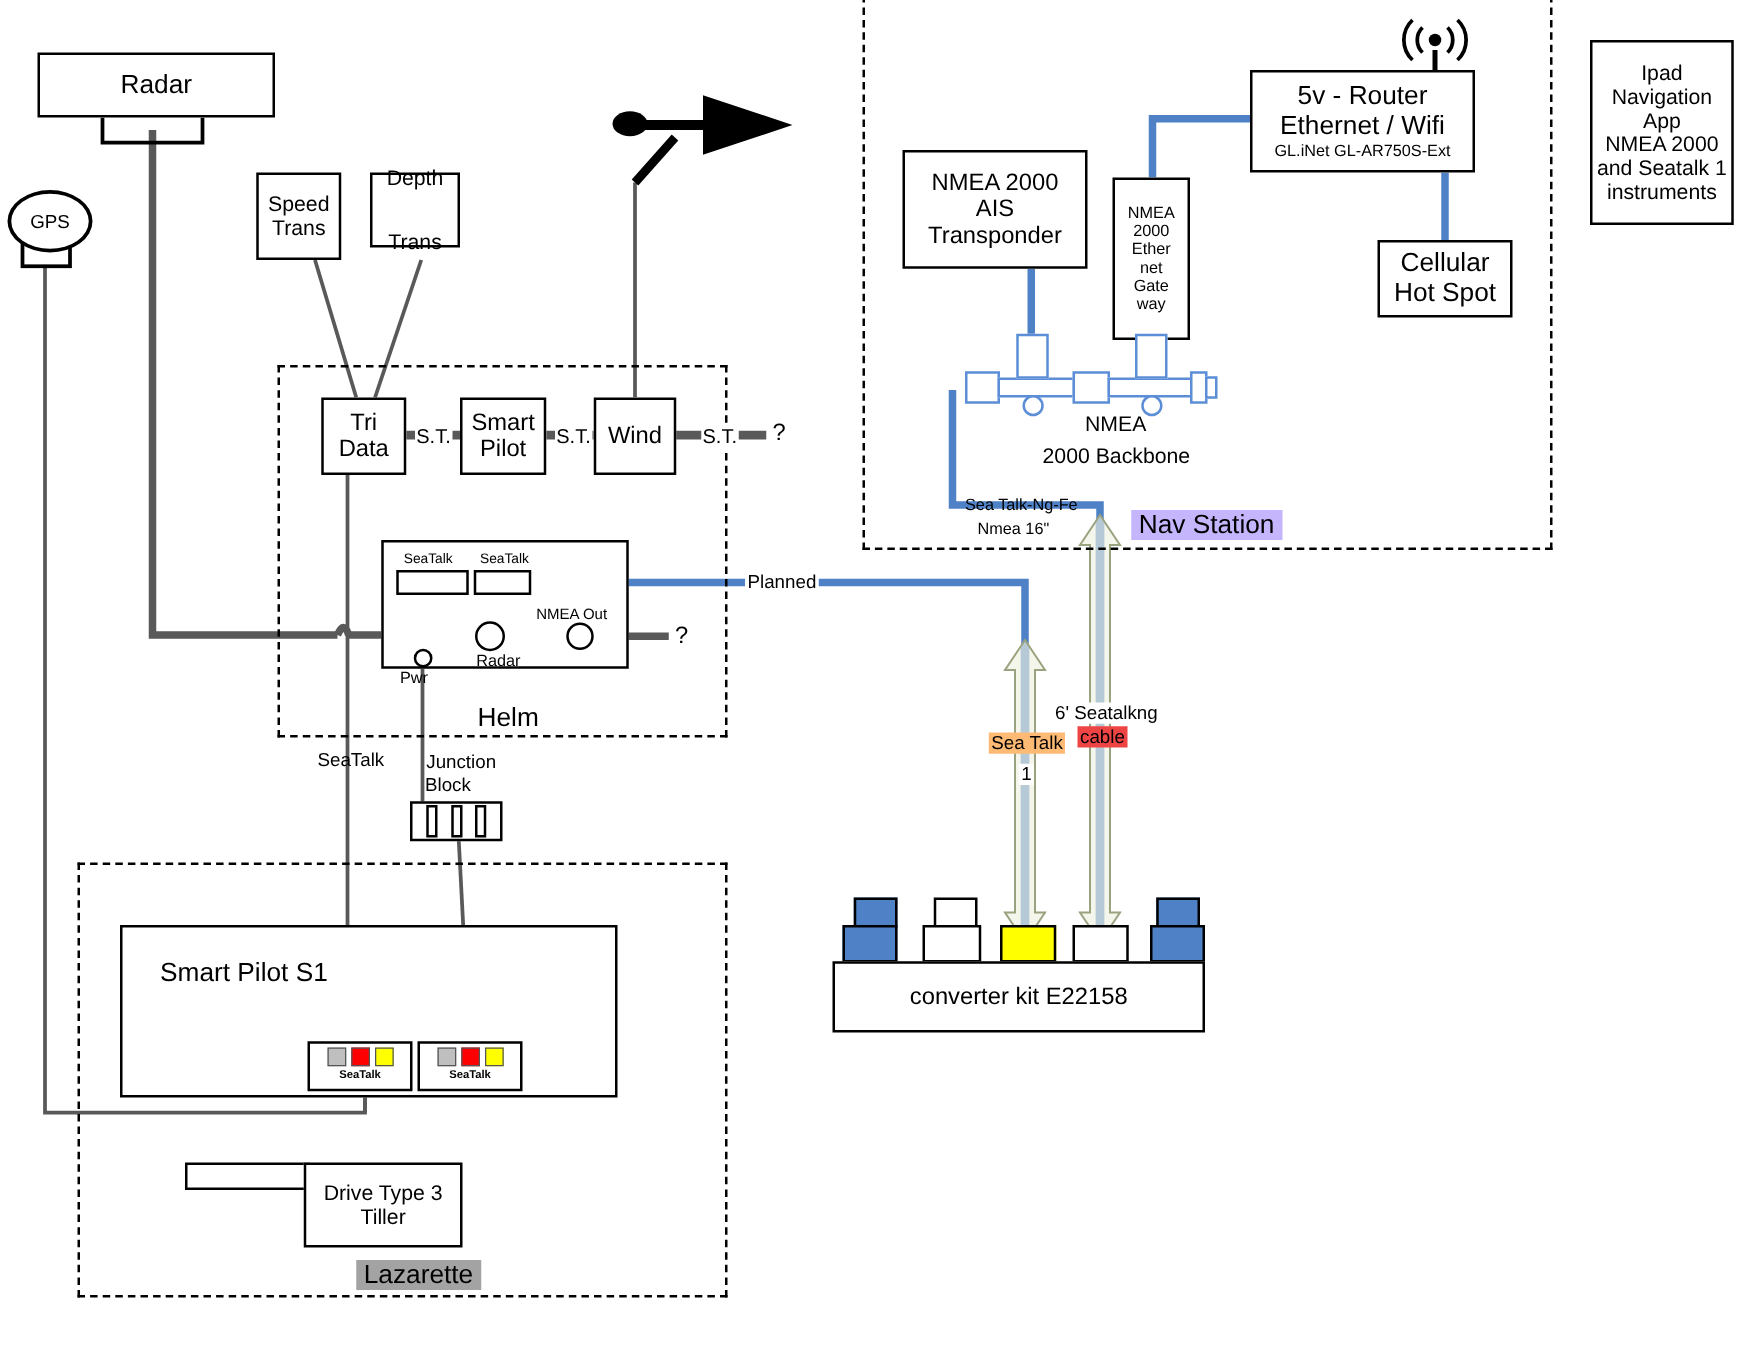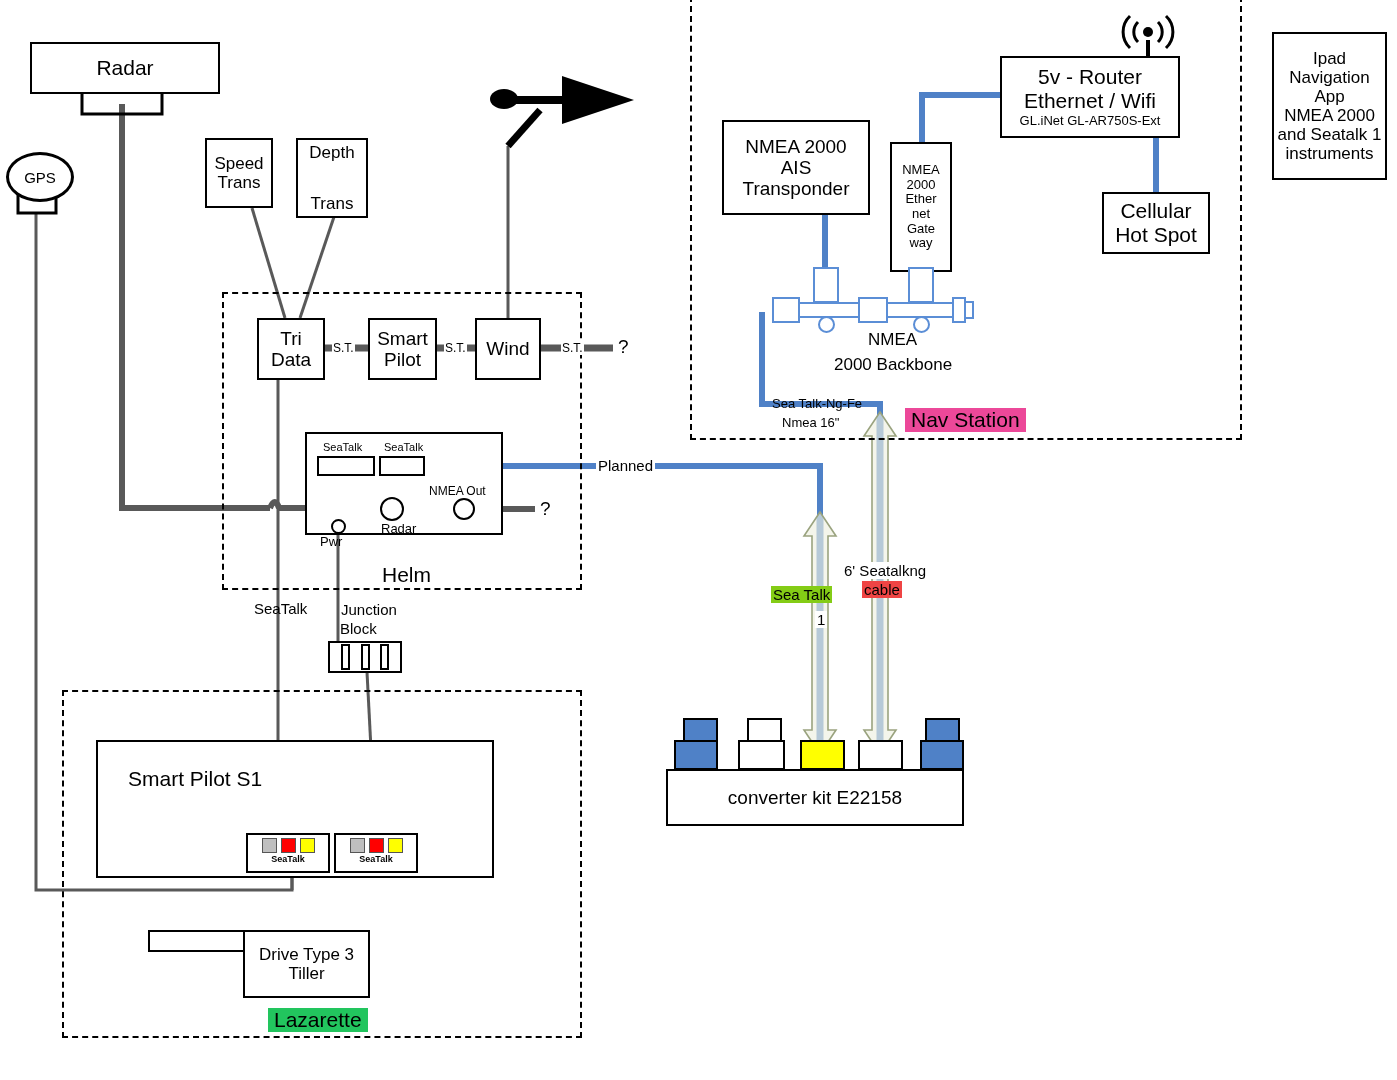--- a/index.html
+++ b/index.html
@@ -13,21 +13,21 @@
        text-align:center;line-height:1.12;}
   .dashbox{position:absolute;box-sizing:border-box;border:2px dashed #000;background:transparent;}
   .lbl{position:absolute;white-space:nowrap;}
 
   .t22{font-size:21px;}
   .t19{font-size:19px;}
   .t17{font-size:17px;}
   .t15{font-size:15px;}
   .t13{font-size:13px;}
   .t11{font-size:11px;}
-  .stlabel{position:absolute;background:#fff;font-size:12px;padding:0 1px;}
+  .stlabel{position:absolute;background:#fff;font-size:16px;padding:0 1px;}
 
   .port{position:absolute;box-sizing:border-box;border:2px solid #000;background:#fff;}
   .circ{position:absolute;box-sizing:border-box;border:2px solid #000;border-radius:50%;background:#fff;}
 
   .stport{position:absolute;box-sizing:border-box;border:2px solid #000;background:#fff;
           display:flex;flex-direction:column;align-items:center;padding-top:3px;}
   .pins{display:flex;gap:4px;}
   .pin{width:15px;height:15px;border:1px solid #555;box-sizing:border-box;}
   .pg{background:#bfbfbf;}
   .pr{background:#ff0000;}
@@ -126,40 +126,40 @@
       <path d="M 1158 22 a 14 14 0 0 1 0 20"></path>
       <path d="M 1130 16 a 22 22 0 0 0 0 32"></path>
       <path d="M 1166 16 a 22 22 0 0 1 0 32"></path>
     </g>
   </svg>
 
   <div class="dashbox" style="left:222px;top:292px;width:360px;height:298px;"></div>
   <div class="lbl t22" style="left:376px;top:563px;background:#fff;padding:0 6px;">Helm</div>
 
   <div class="dashbox" style="left:62px;top:690px;width:520px;height:348px;"></div>
-  <div class="lbl t22" style="left:268px;top:1008px;background:#22c55e;padding:0 6px;">Lazarette</div>
+  <div class="lbl t22" style="left:285px;top:1008px;background:#a3a3a3;padding:0 6px;">Lazarette</div>
 
   <div class="dashbox" style="left:690px;top:-4px;width:552px;height:444px;"></div>
-  <div class="lbl t22" style="left:905px;top:408px;background:#ec4899;padding:0 6px;">Nav Station</div>
+  <div class="lbl t22" style="left:905px;top:408px;background:#c4b5fd;padding:0 6px;">Nav Station</div>
 
   <div class="box t22" style="left:30px;top:42px;width:190px;height:52px;">
     <span>Radar</span>
   </div>
 
   <div style="position:absolute;left:6px;top:152px;width:62px;height:44px;border:3px solid #000;
               border-radius:50%;background:#fff;display:flex;align-items:center;justify-content:center;">
     <span class="t15">GPS</span>
   </div>
 
   <div class="box t17" style="left:205px;top:138px;width:68px;height:70px;">
     <span>Speed</span>
     <span>Trans</span>
   </div>
 
-  <div class="box t17" style="left:296px;top:138px;width:72px;height:80px;gap:31px;">
+  <div class="box t17" style="left:296px;top:138px;width:72px;height:60px;gap:31px;">
     <span>Depth</span>
     <span>Trans</span>
   </div>
 
   <div class="box t19" style="left:257px;top:318px;width:68px;height:62px;">
     <span>Tri</span>
     <span>Data</span>
   </div>
 
   <div class="box t19" style="left:368px;top:318px;width:69px;height:62px;">
@@ -280,21 +280,21 @@
   </div>
 
   <div class="lbl t17" style="left:868px;top:330px;">NMEA</div>
   <div class="lbl t17" style="left:834px;top:355px;">2000 Backbone</div>
 
   <div class="lbl t13" style="left:772px;top:396px;">Sea Talk-Ng-Fe</div>
   <div class="lbl t13" style="left:782px;top:415px;">Nmea 16"</div>
 
   <div class="lbl t15" style="left:596px;top:457px;background:#fff;padding:0 2px;">Planned</div>
 
-  <div class="lbl t15" style="left:771px;top:586px;background:#84cc16;padding:0 2px;">Sea Talk</div>
+  <div class="lbl t15" style="left:791px;top:586px;background:#fdba74;padding:0 2px;">Sea Talk</div>
   <div class="lbl t15" style="left:815px;top:611px;background:#fff;padding:0 2px;">1</div>
 
   <div class="lbl t15" style="left:842px;top:562px;background:#fff;padding:0 2px;">6' Seatalkng</div>
   <div class="lbl t15" style="left:862px;top:581px;background:#ef4444;padding:0 2px;text-align:center;">cable</div>
 
   <div>
 
     <div class="blk blkblue" style="left:683px;top:718px;width:35px;height:24px;"></div>
     <div class="blk blkwhite" style="left:747px;top:718px;width:35px;height:24px;"></div>
     <div class="blk blkwhite" style="left:925px;top:718px;width:35px;height:24px;background:#4f81c7;"></div>

